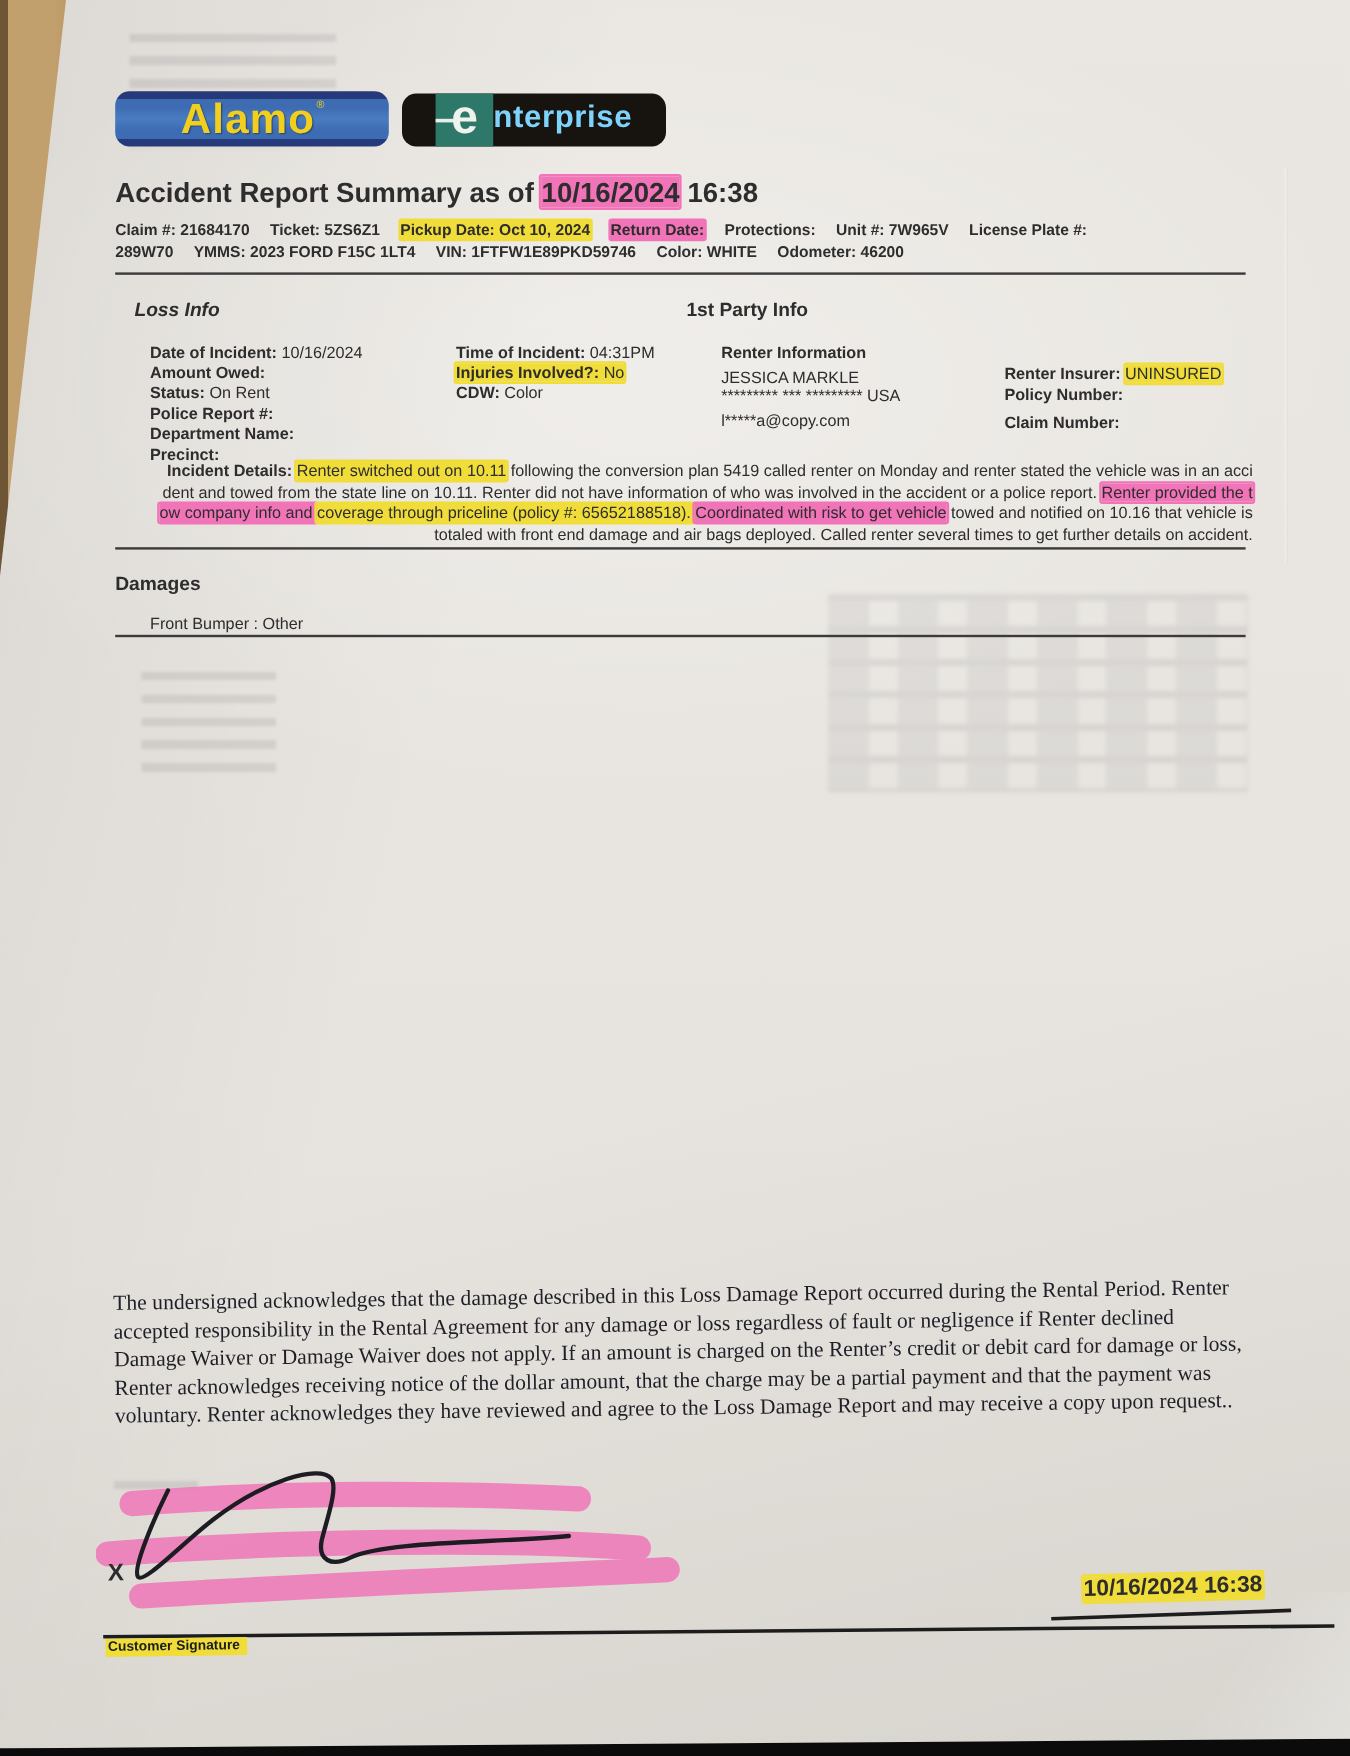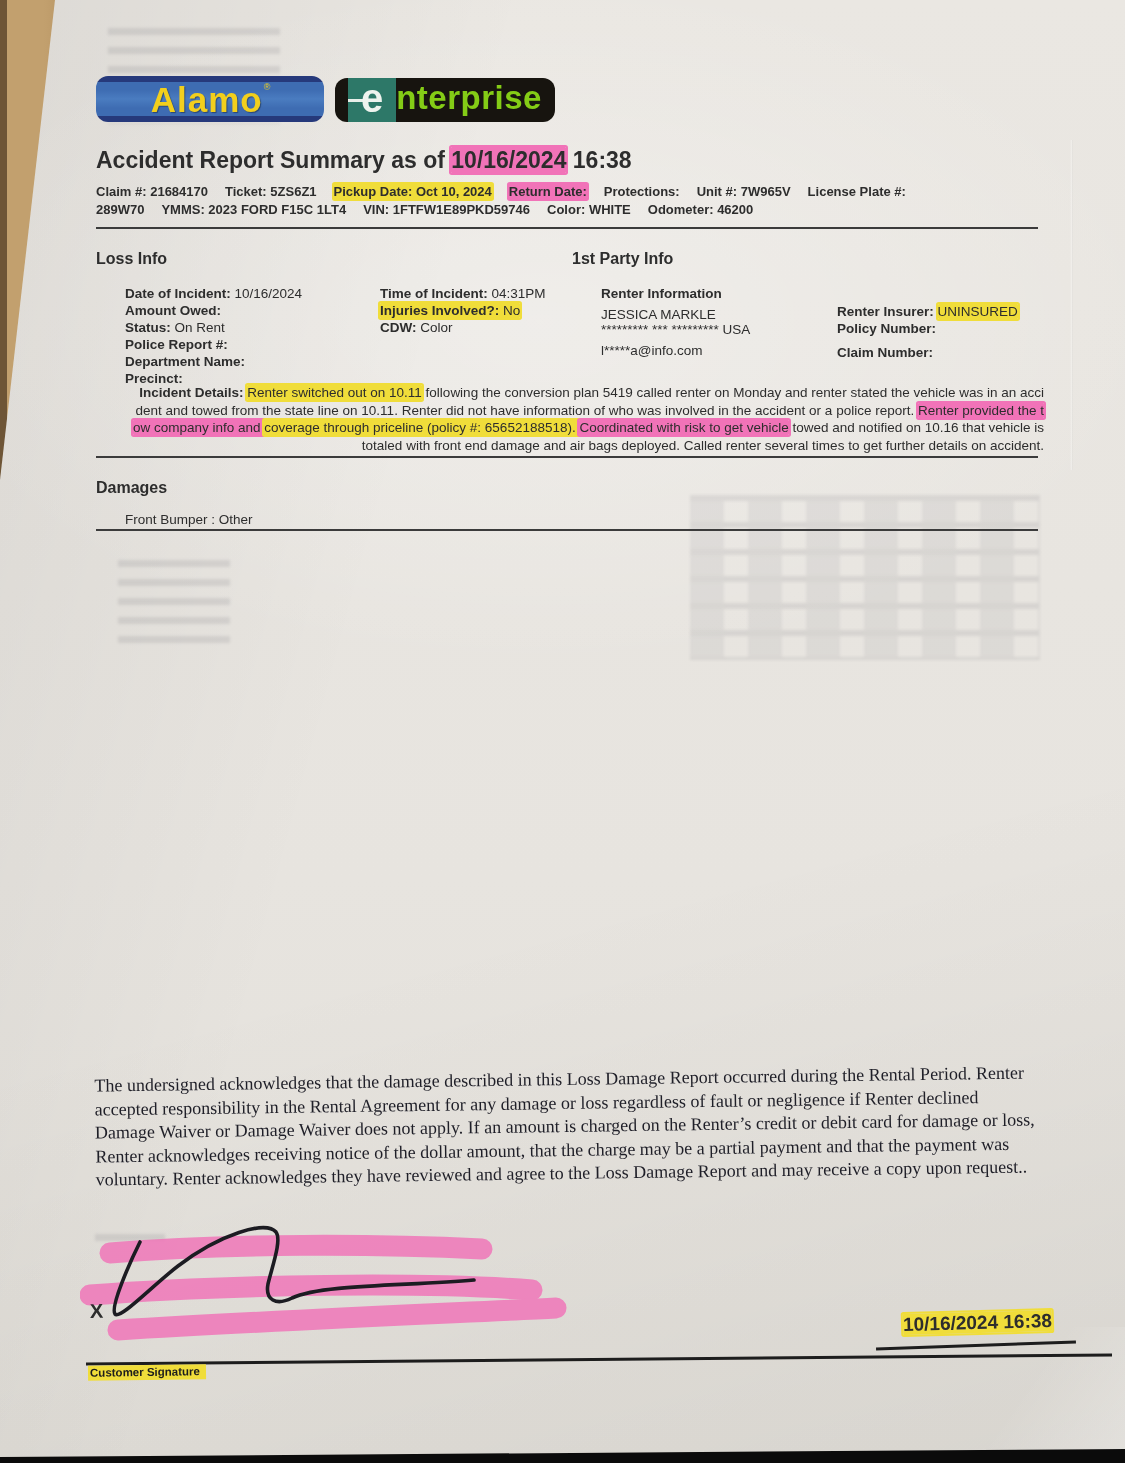--- a/index.html
+++ b/index.html
@@ -36,21 +36,21 @@
   .logo{position:absolute;display:flex;align-items:center;justify-content:center;border-radius:12px;}
   .logo-alamo{left:96px;top:76px;width:228px;height:46px;
       background:linear-gradient(180deg,#26397b 0 14%,#3e6cb2 14% 30%,#4a7cc0 50%,#3e6cb2 70% 86%,#26397b 86% 100%);}
   .logo-alamo .word{color:#f2cf1d;font-weight:bold;font-size:35px;letter-spacing:1px;
       text-shadow:1px 1px 1px rgba(0,0,0,.35);line-height:1;}
   .logo-alamo .reg{color:#f2cf1d;font-size:9px;vertical-align:top;position:relative;top:-12px;left:1px;}
   .logo-ent{left:335px;top:78px;width:220px;height:44px;background:#17140f;display:flex;align-items:center;}
   .ent-e-box{width:48px;height:44px;background:#2d7868;display:flex;align-items:center;justify-content:center;position:relative;flex:0 0 auto;}
   .ent-e-box .bar{position:absolute;left:0;top:21px;width:20px;height:2.5px;background:#e8efe9;}
   .ent-e{color:#eef3ee;font-weight:bold;font-size:40px;line-height:.8;position:relative;top:-2px;}
-  .ent-rest{color:#84cc16;font-weight:bold;font-size:33px;letter-spacing:.5px;line-height:1;position:relative;top:-3px;}
+  .ent-rest{color:#7dd3fc;font-weight:bold;font-size:26px;letter-spacing:.5px;line-height:1;position:relative;top:-3px;}
   .logo-nat{left:568px;top:78px;width:218px;height:44px;
       background:linear-gradient(135deg,#2f7b51,#1c5638);gap:6px;}
   .nat-word{color:#f4f6f2;font-weight:bold;font-style:italic;font-size:31px;line-height:1;
       text-shadow:1px 1px 1px rgba(0,0,0,.3);}
   .nat-waves{transform:rotate(-14deg);margin-top:-4px;}
   
   .abs{position:absolute;}
   .title{left:96px;top:147px;font-size:23px;font-weight:bold;white-space:nowrap;}
   .hl-y{background:var(--highlight-yellow);box-shadow:0 0 0 2px var(--highlight-yellow);border-radius:1px;}
   .hl-p{background:var(--highlight-pink);box-shadow:0 0 0 2px var(--highlight-pink);border-radius:1px;}
@@ -116,21 +116,21 @@
       <div class="claimrow">
         <span>289W70</span>
         <span>YMMS: 2023 FORD F15C 1LT4</span>
         <span>VIN: 1FTFW1E89PKD59746</span>
         <span>Color: WHITE</span>
         <span>Odometer: 46200</span>
       </div>
     </div>
     <div class="rule" style="left:96px;top:227px;width:942px;"></div>
 
-    <div class="abs h2" style="left:96px;top:250px;">Loss Info</div>
+    <div class="abs h2" style="left:112px;top:250px;font-style:italic;">Loss Info</div>
     <div class="abs h2" style="left:572px;top:250px;">1st Party Info</div>
 
     <div class="abs" style="left:96px;top:285px;">
       <div class="fld"><span class="lbl">Date of Incident:</span><span> 10/16/2024</span></div>
       <div class="fld"><span class="lbl">Amount Owed:</span><span></span></div>
       <div class="fld"><span class="lbl">Status:</span><span> On Rent</span></div>
       <div class="fld"><span class="lbl">Police Report #:</span><span></span></div>
       <div class="fld"><span class="lbl">Department Name:</span><span></span></div>
       <div class="fld"><span class="lbl">Precinct:</span><span></span></div>
     </div>
@@ -138,21 +138,21 @@
     <div class="abs" style="left:351px;top:285px;">
       <div class="fld"><span class="lbl">Time of Incident:</span><span> 04:31PM</span></div>
       <div class="fld"><span class="hl-y"><span class="lbl">Injuries Involved?:</span><span> No</span></span></div>
       <div class="fld"><span class="lbl">CDW:</span><span> Color</span></div>
     </div>
 
     <div class="abs" style="left:572px;top:285px;">
       <div class="fld"><span class="lbl">Renter Information</span></div>
       <div class="fld" style="margin-top:4px;">JESSICA MARKLE</div>
       <div class="fld" style="line-height:14px;">********* *** ********* USA</div>
-      <div class="fld" style="margin-top:5px;">l*****a@info.com</div>
+      <div class="fld" style="margin-top:5px;">l*****a@copy.com</div>
     </div>
     <div class="abs" style="left:808px;top:303px;">
       <div class="fld"><span class="lbl">Renter Insurer: </span><span class="hl-y">UNINSURED</span></div>
       <div class="fld"><span class="lbl">Policy Number:</span></div>
       <div class="fld" style="margin-top:7px;"><span class="lbl">Claim Number:</span></div>
     </div>
 
     <div class="abs inc">
       <div><span class="b">Incident Details: </span><span class="hl-y">Renter switched out on 10.11</span><span> following the conversion plan 5419 called renter on Monday and renter stated the vehicle was in an acci</span></div>
       <div><span>dent and towed from the state line on 10.11. Renter did not have information of who was involved in the accident or a police report. </span><span class="hl-p">Renter provided the t</span></div>

